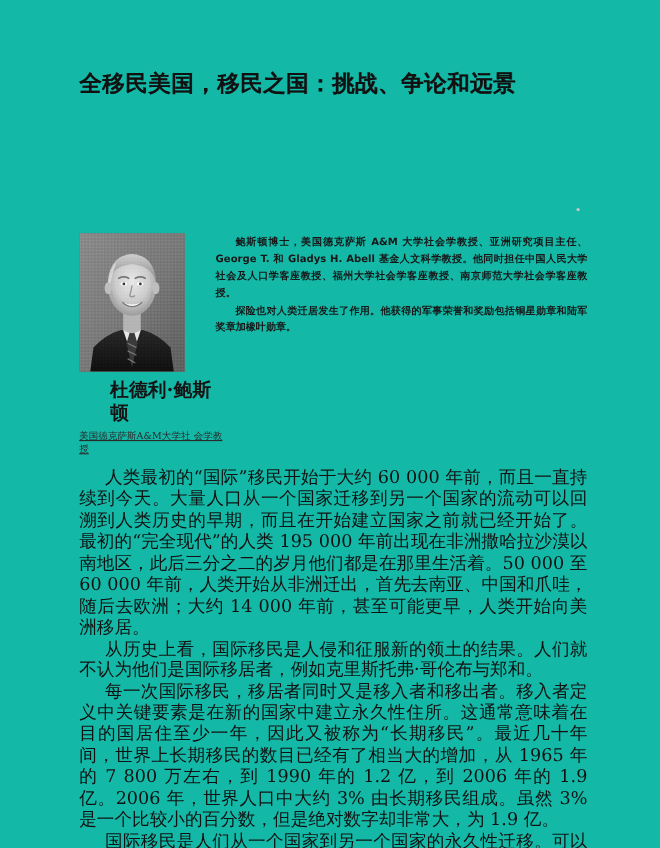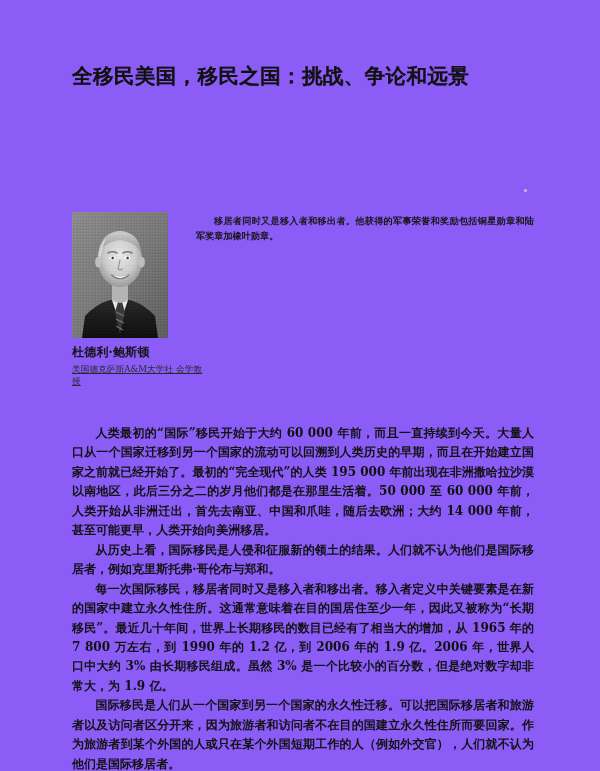--- a/index.html
+++ b/index.html
@@ -12,21 +12,21 @@
     height: 771px;
     position: relative;
     font-family: "DejaVu Sans", "Liberation Sans", sans-serif;
     color: #0d0d0d;
     overflow: hidden;
   }
 
   .page {
     position: absolute;
     inset: 0;
-    background: #8b5cf6;
+    background: #14b8a6;
   }
 
   
   .title-block {
     position: absolute;
     left: 72px;
     top: 64px;
     width: 470px;
   }
   .doc-title {
@@ -66,24 +66,25 @@
   }
   .portrait svg { display: block; width: 100%; height: 100%; }
 
   .caption {
     margin-top: 7px;
     width: 132px;
   }
   .caption-name {
     font-family: "DejaVu Serif", "Liberation Serif", serif;
     font-weight: bold;
-    font-size: 12px;
+    font-size: 17px;
     line-height: 1.25;
     color: #141414;
     letter-spacing: 0.2px;
+    margin-left: 28px;
   }
   .caption-role {
     font-family: "DejaVu Serif", "Liberation Serif", serif;
     font-size: 8.6px;
     line-height: 1.42;
     color: #2a2a2a;
     margin-top: 3px;
     letter-spacing: 0.1px;
     text-decoration: underline;
   }
@@ -110,28 +111,27 @@
   
   .body-block {
     position: absolute;
     left: 72px;
     top: 424px;
     width: 462px;
   }
   .body-block p {
     margin: 0;
     font-family: "DejaVu Serif", "Liberation Serif", serif;
-    font-size: 12px;
+    font-size: 16px;
     line-height: 19.45px;
     text-align: justify;
     text-justify: inter-character;
     text-indent: 23.5px;
     color: #111111;
     letter-spacing: 0.02px;
-    font-weight: bold;
   }
 
   
   .speck {
     position: absolute;
     left: 524px;
     top: 189px;
     width: 3px;
     height: 3px;
     background: #c9c9c9;
@@ -224,21 +224,22 @@
       </div>
 
       <div class="caption">
         <div class="caption-name">杜德利·鲍斯顿</div>
         <div class="caption-role">美国德克萨斯A&amp;M大学社
 会学教授</div>
       </div>
     </div>
 
     <div class="bio">
-      <p>移居者同时又是移入者和移出者。他获得的军事荣誉和奖励包括铜星勋章和陆军奖章加橡叶勋章。</p>
+      <p>鲍斯顿博士，美国德克萨斯 A&amp;M 大学社会学教授、亚洲研究项目主任、George T. 和 Gladys H. Abell 基金人文科学教授。他同时担任中国人民大学社会及人口学客座教授、福州大学社会学客座教授、南京师范大学社会学客座教授。</p>
+      <p>探险也对人类迁居发生了作用。他获得的军事荣誉和奖励包括铜星勋章和陆军奖章加橡叶勋章。</p>
     </div>
   </div>
 
   <div class="body-block">
     <p>人类最初的“国际”移民开始于大约 60 000 年前，而且一直持续到今天。大量人口从一个国家迁移到另一个国家的流动可以回溯到人类历史的早期，而且在开始建立国家之前就已经开始了。最初的“完全现代”的人类 195 000 年前出现在非洲撒哈拉沙漠以南地区，此后三分之二的岁月他们都是在那里生活着。50 000 至 60 000 年前，人类开始从非洲迁出，首先去南亚、中国和爪哇，随后去欧洲；大约 14 000 年前，甚至可能更早，人类开始向美洲移居。</p>
     <p>从历史上看，国际移民是人侵和征服新的领土的结果。人们就不认为他们是国际移居者，例如克里斯托弗·哥伦布与郑和。</p>
     <p>每一次国际移民，移居者同时又是移入者和移出者。移入者定义中关键要素是在新的国家中建立永久性住所。这通常意味着在目的国居住至少一年，因此又被称为“长期移民”。最近几十年间，世界上长期移民的数目已经有了相当大的增加，从 1965 年的 7 800 万左右，到 1990 年的 1.2 亿，到 2006 年的 1.9 亿。2006 年，世界人口中大约 3% 由长期移民组成。虽然 3% 是一个比较小的百分数，但是绝对数字却非常大，为 1.9 亿。</p>
     <p>国际移民是人们从一个国家到另一个国家的永久性迁移。可以把国际移居者和旅游者以及访问者区分开来，因为旅游者和访问者不在目的国建立永久性住所而要回家。作为旅游者到某个外国的人或只在某个外国短期工作的人（例如外交官），人们就不认为他们是国际移居者。</p>
 
   </div>

